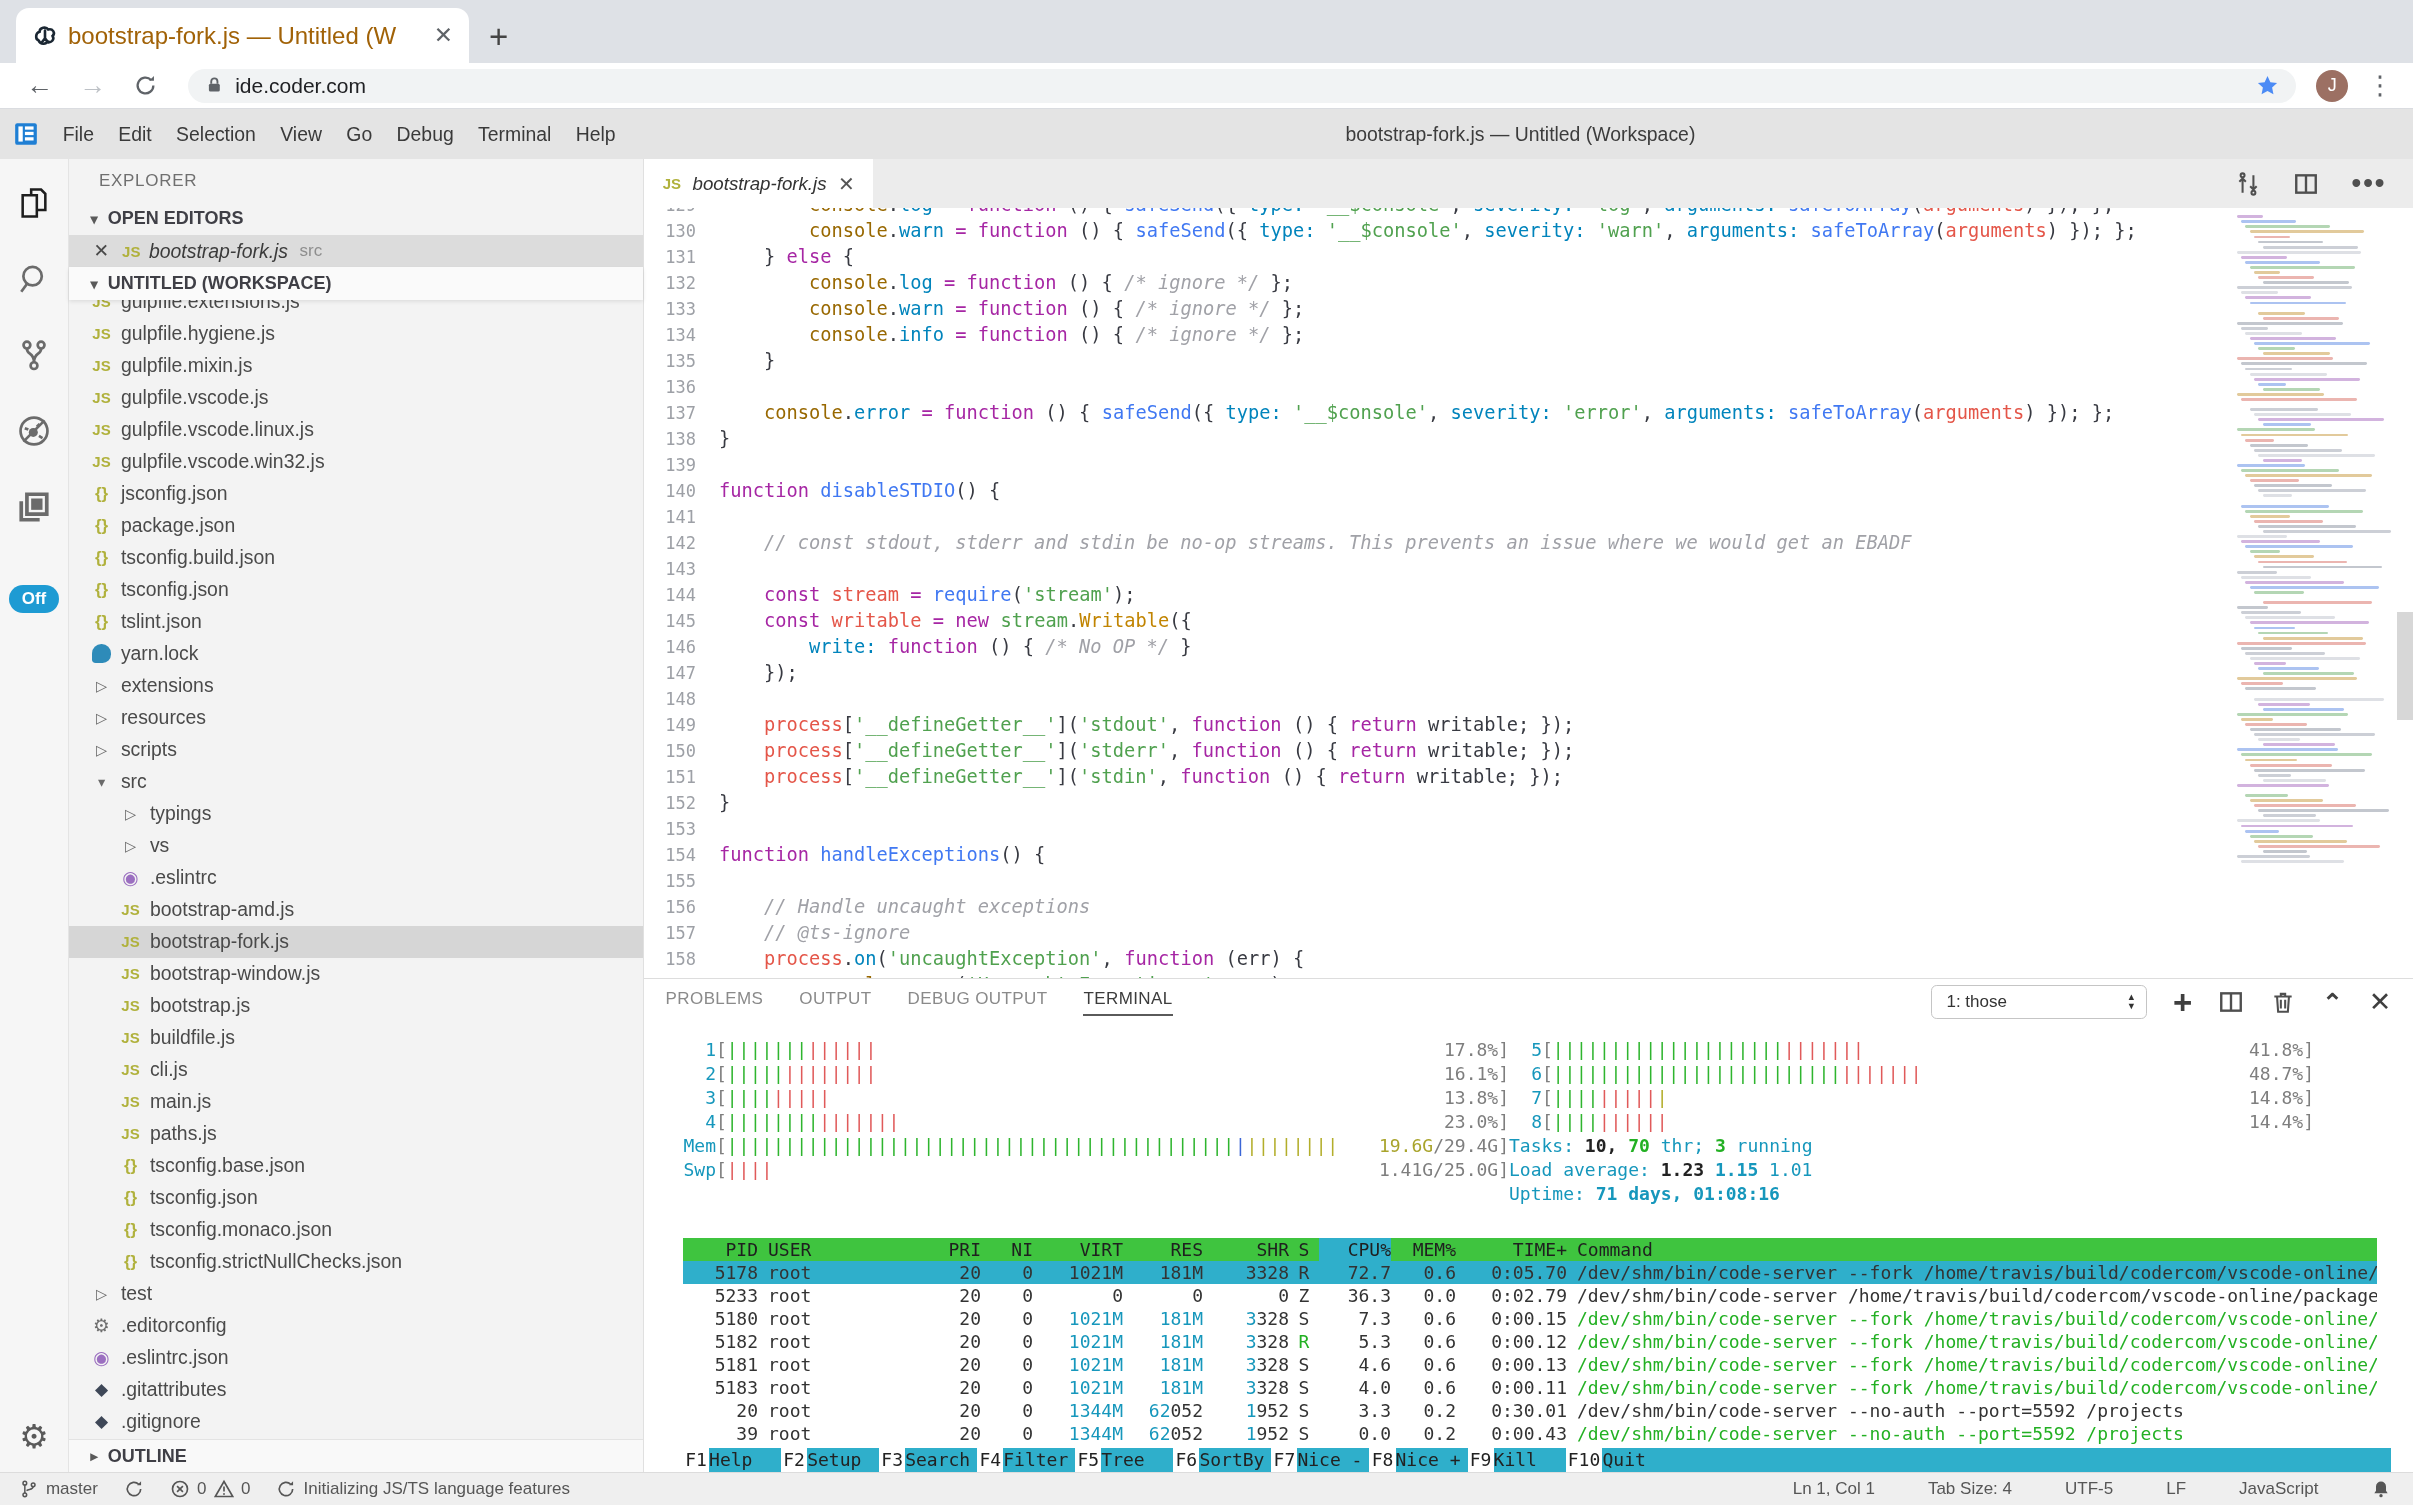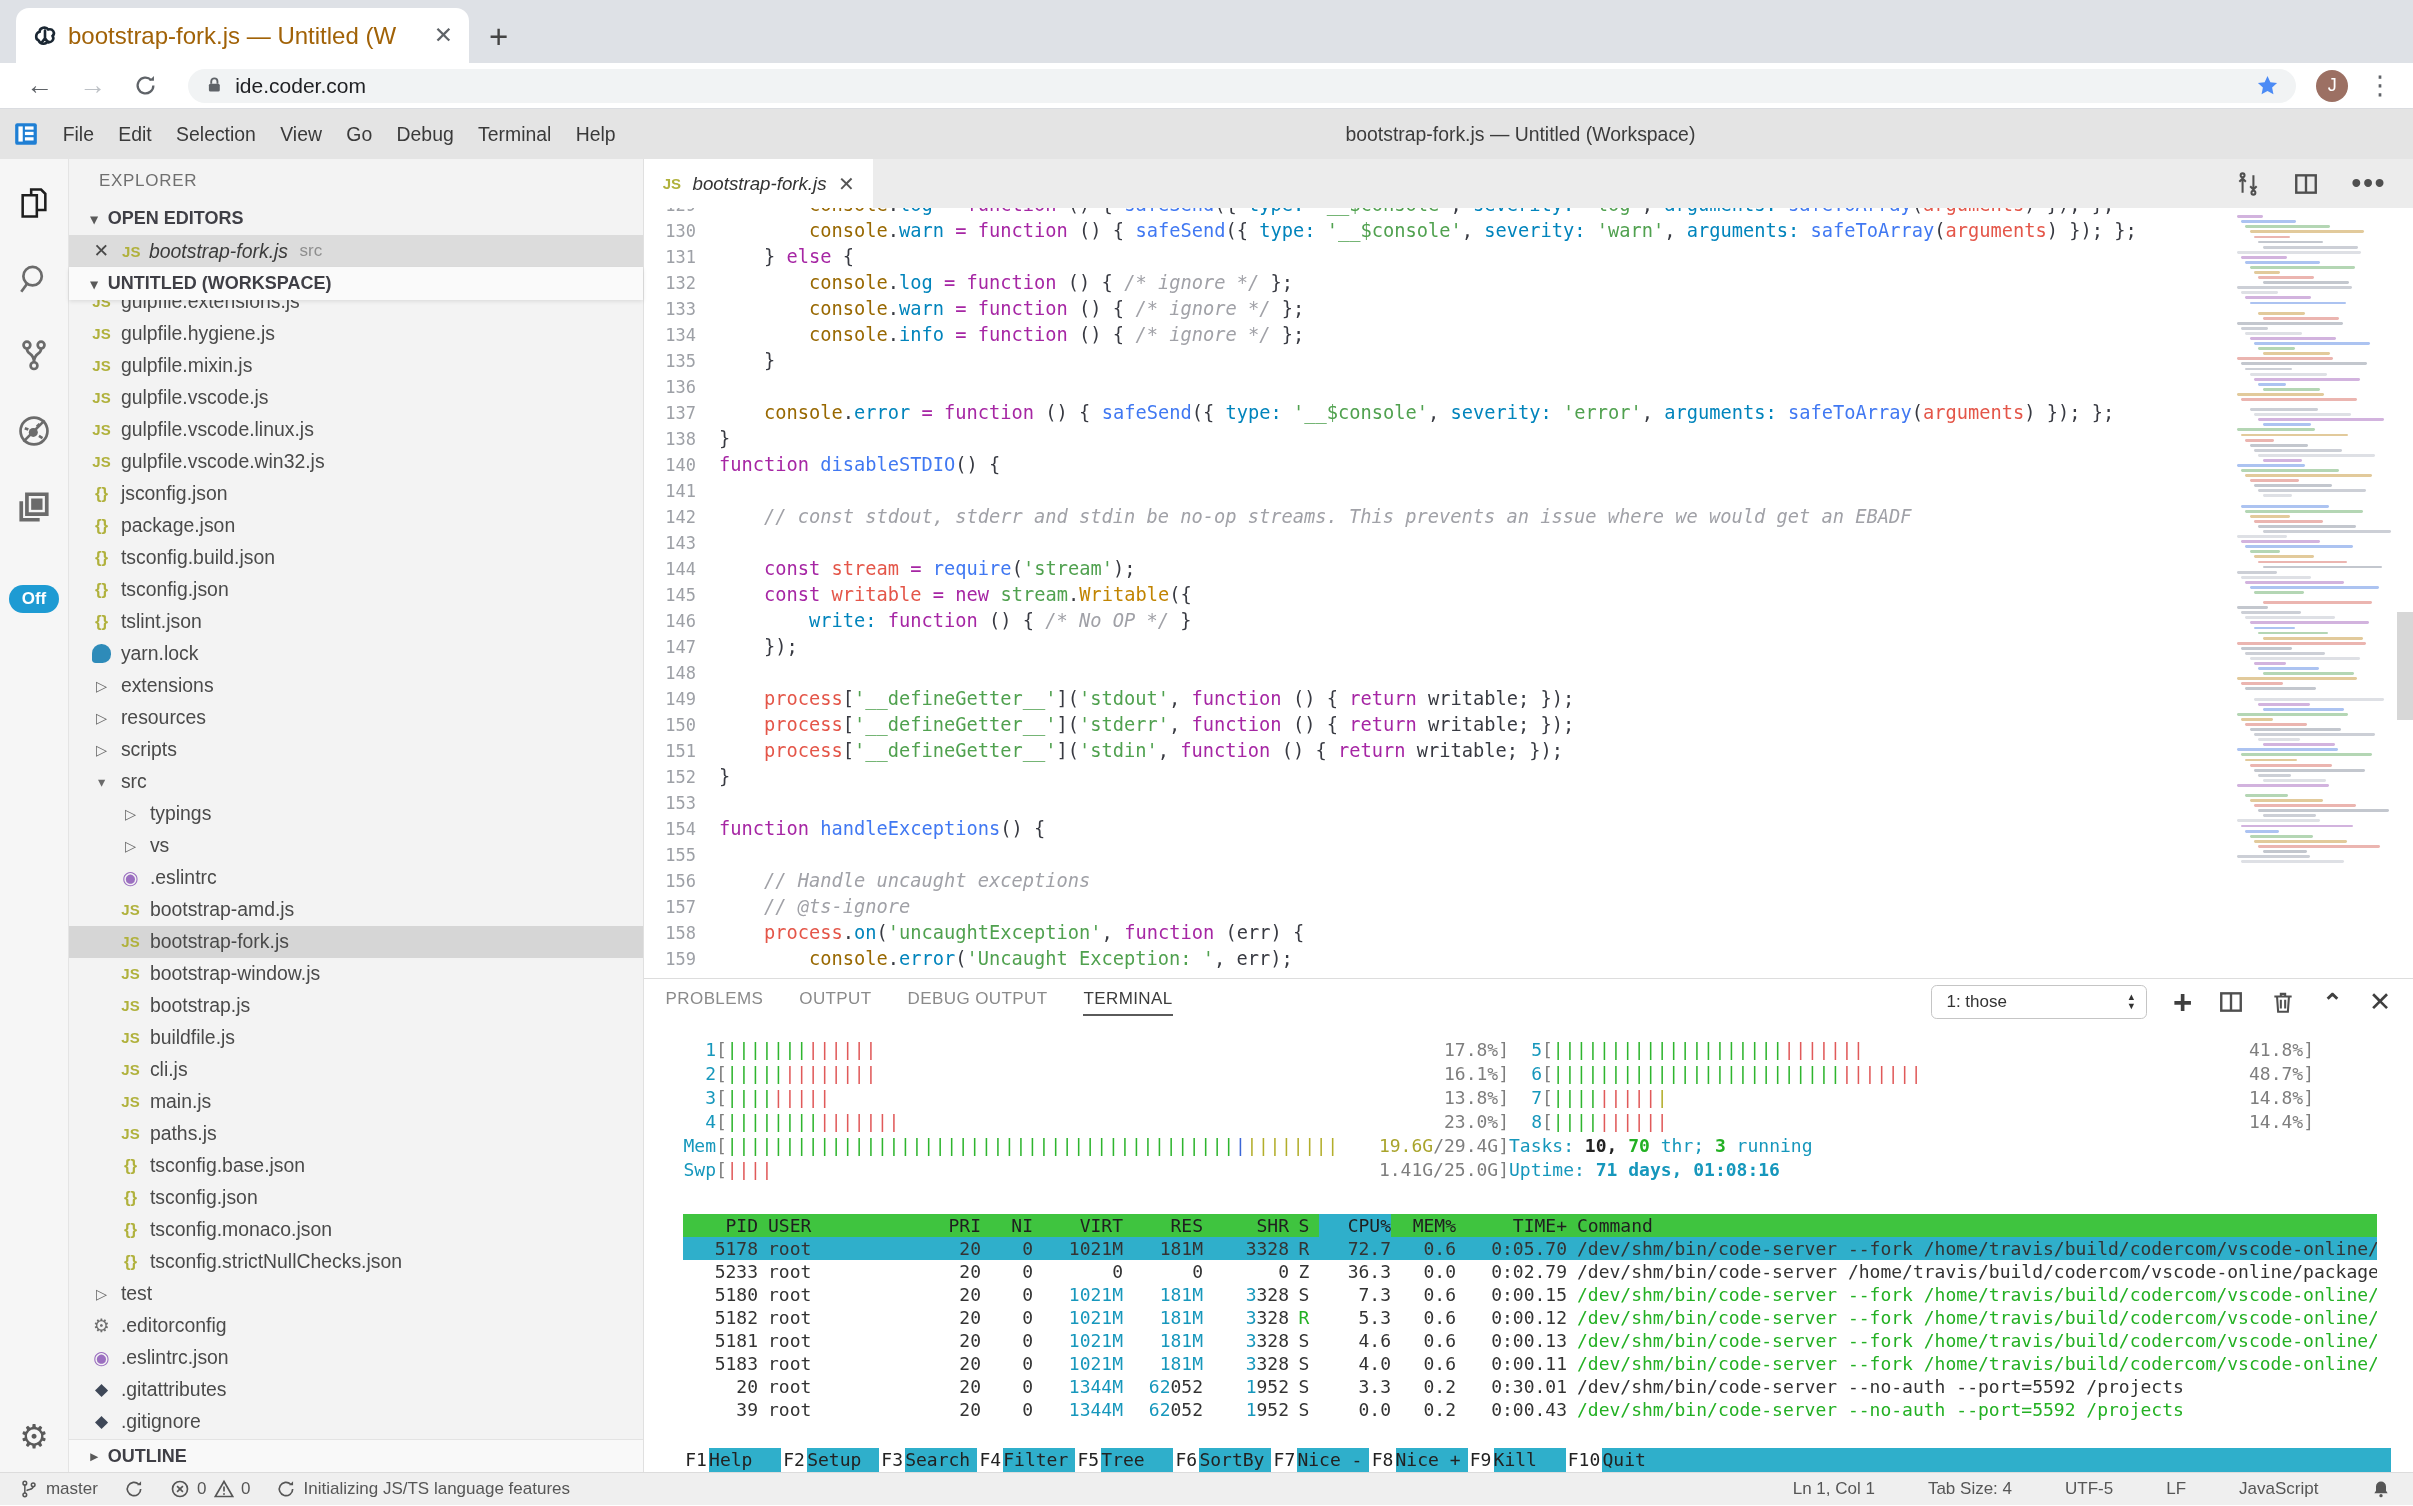--- a/index.html
+++ b/index.html
@@ -490,20 +490,21 @@
           <div class="cl clip-top"><span class="ln">129</span><span class="ct"><span class="cc-o">        console</span><span class="cc-t">.</span><span class="cc-p">log</span><span class="cc-t"> </span><span class="cc-k">=</span><span class="cc-t"> </span><span class="cc-k">function</span><span class="cc-t"> () { </span><span class="cc-f">safeSend</span><span class="cc-t">({ </span><span class="cc-p">type:</span><span class="cc-t"> </span><span class="cc-s">'__$console'</span><span class="cc-t">, </span><span class="cc-p">severity:</span><span class="cc-t"> </span><span class="cc-s">'log'</span><span class="cc-t">, </span><span class="cc-p">arguments:</span><span class="cc-t"> </span><span class="cc-f">safeToArray</span><span class="cc-t">(</span><span class="cc-v">arguments</span><span class="cc-t">) }); };</span></span></div>
           <div class="cl"><span class="ln">130</span><span class="ct"><span class="cc-o">        console</span><span class="cc-t">.</span><span class="cc-p">warn</span><span class="cc-t"> </span><span class="cc-k">=</span><span class="cc-t"> </span><span class="cc-k">function</span><span class="cc-t"> () { </span><span class="cc-f">safeSend</span><span class="cc-t">({ </span><span class="cc-p">type:</span><span class="cc-t"> </span><span class="cc-s">'__$console'</span><span class="cc-t">, </span><span class="cc-p">severity:</span><span class="cc-t"> </span><span class="cc-s">'warn'</span><span class="cc-t">, </span><span class="cc-p">arguments:</span><span class="cc-t"> </span><span class="cc-f">safeToArray</span><span class="cc-t">(</span><span class="cc-v">arguments</span><span class="cc-t">) }); };</span></span></div>
           <div class="cl"><span class="ln">131</span><span class="ct"><span class="cc-t">    } </span><span class="cc-k">else</span><span class="cc-t"> {</span></span></div>
           <div class="cl"><span class="ln">132</span><span class="ct"><span class="cc-o">        console</span><span class="cc-t">.</span><span class="cc-p">log</span><span class="cc-t"> </span><span class="cc-k">=</span><span class="cc-t"> </span><span class="cc-k">function</span><span class="cc-t"> () { </span><span class="cc-m">/* ignore */</span><span class="cc-t"> };</span></span></div>
           <div class="cl"><span class="ln">133</span><span class="ct"><span class="cc-o">        console</span><span class="cc-t">.</span><span class="cc-p">warn</span><span class="cc-t"> </span><span class="cc-k">=</span><span class="cc-t"> </span><span class="cc-k">function</span><span class="cc-t"> () { </span><span class="cc-m">/* ignore */</span><span class="cc-t"> };</span></span></div>
           <div class="cl"><span class="ln">134</span><span class="ct"><span class="cc-o">        console</span><span class="cc-t">.</span><span class="cc-p">info</span><span class="cc-t"> </span><span class="cc-k">=</span><span class="cc-t"> </span><span class="cc-k">function</span><span class="cc-t"> () { </span><span class="cc-m">/* ignore */</span><span class="cc-t"> };</span></span></div>
           <div class="cl"><span class="ln">135</span><span class="ct"><span class="cc-t">    }</span></span></div>
           <div class="cl"><span class="ln">136</span><span class="ct"></span></div>
           <div class="cl"><span class="ln">137</span><span class="ct"><span class="cc-o">    console</span><span class="cc-t">.</span><span class="cc-p">error</span><span class="cc-t"> </span><span class="cc-k">=</span><span class="cc-t"> </span><span class="cc-k">function</span><span class="cc-t"> () { </span><span class="cc-f">safeSend</span><span class="cc-t">({ </span><span class="cc-p">type:</span><span class="cc-t"> </span><span class="cc-s">'__$console'</span><span class="cc-t">, </span><span class="cc-p">severity:</span><span class="cc-t"> </span><span class="cc-s">'error'</span><span class="cc-t">, </span><span class="cc-p">arguments:</span><span class="cc-t"> </span><span class="cc-f">safeToArray</span><span class="cc-t">(</span><span class="cc-v">arguments</span><span class="cc-t">) }); };</span></span></div>
           <div class="cl"><span class="ln">138</span><span class="ct"><span class="cc-t">}</span></span></div>
+          <div class="cl"><span class="ln">139</span><span class="ct"></span></div>
           <div class="cl"><span class="ln">140</span><span class="ct"><span class="cc-k">function</span><span class="cc-t"> </span><span class="cc-f">disableSTDIO</span><span class="cc-t">() {</span></span></div>
           <div class="cl"><span class="ln">141</span><span class="ct"></span></div>
           <div class="cl"><span class="ln">142</span><span class="ct"><span class="cc-t">    </span><span class="cc-m">// const stdout, stderr and stdin be no-op streams. This prevents an issue where we would get an EBADF</span></span></div>
           <div class="cl"><span class="ln">143</span><span class="ct"><span class="cc-t">    </span></span></div>
           <div class="cl"><span class="ln">144</span><span class="ct"><span class="cc-t">    </span><span class="cc-k">const</span><span class="cc-t"> </span><span class="cc-v">stream</span><span class="cc-t"> </span><span class="cc-k">=</span><span class="cc-t"> </span><span class="cc-f">require</span><span class="cc-t">(</span><span class="cc-s">'stream'</span><span class="cc-t">);</span></span></div>
           <div class="cl"><span class="ln">145</span><span class="ct"><span class="cc-t">    </span><span class="cc-k">const</span><span class="cc-t"> </span><span class="cc-v">writable</span><span class="cc-t"> </span><span class="cc-k">=</span><span class="cc-t"> </span><span class="cc-k">new</span><span class="cc-t"> </span><span class="cc-s">stream</span><span class="cc-t">.</span><span class="cc-w">Writable</span><span class="cc-t">({</span></span></div>
           <div class="cl"><span class="ln">146</span><span class="ct"><span class="cc-t">        </span><span class="cc-p">write:</span><span class="cc-t"> </span><span class="cc-k">function</span><span class="cc-t"> () { </span><span class="cc-m">/* No OP */</span><span class="cc-t"> }</span></span></div>
           <div class="cl"><span class="ln">147</span><span class="ct"><span class="cc-t">    });</span></span></div>
           <div class="cl"><span class="ln">148</span><span class="ct"></span></div>
           <div class="cl"><span class="ln">149</span><span class="ct"><span class="cc-t">    </span><span class="cc-v">process</span><span class="cc-t">[</span><span class="cc-s">'__defineGetter__'</span><span class="cc-t">](</span><span class="cc-s">'stdout'</span><span class="cc-t">, </span><span class="cc-k">function</span><span class="cc-t"> () { </span><span class="cc-k">return</span><span class="cc-t"> writable; });</span></span></div>
@@ -684,20 +685,21 @@
               <div class="meter"><span class="mlabel">4</span><span class="mbrk">[</span><span class="mbars"><span class="bar-g">|</span><span class="bar-g">|</span><span class="bar-g">|</span><span class="bar-g">|</span><span class="bar-g">|</span><span class="bar-g">|</span><span class="bar-g">|</span><span class="bar-g">|</span><span class="bar-r">|</span><span class="bar-r">|</span><span class="bar-r">|</span><span class="bar-r">|</span><span class="bar-r">|</span><span class="bar-r">|</span><span class="bar-r">|</span></span><span class="mfill"></span><span><span class="tc-gy">23.0%</span></span><span class="mbrk">]</span></div>
               <div class="meter"><span class="mlabel">Mem</span><span class="mbrk">[</span><span class="mbars"><span class="bar-g">|</span><span class="bar-g">|</span><span class="bar-g">|</span><span class="bar-g">|</span><span class="bar-g">|</span><span class="bar-g">|</span><span class="bar-g">|</span><span class="bar-g">|</span><span class="bar-g">|</span><span class="bar-g">|</span><span class="bar-g">|</span><span class="bar-g">|</span><span class="bar-g">|</span><span class="bar-g">|</span><span class="bar-g">|</span><span class="bar-g">|</span><span class="bar-g">|</span><span class="bar-g">|</span><span class="bar-g">|</span><span class="bar-g">|</span><span class="bar-g">|</span><span class="bar-g">|</span><span class="bar-g">|</span><span class="bar-g">|</span><span class="bar-g">|</span><span class="bar-g">|</span><span class="bar-g">|</span><span class="bar-g">|</span><span class="bar-g">|</span><span class="bar-g">|</span><span class="bar-g">|</span><span class="bar-g">|</span><span class="bar-g">|</span><span class="bar-g">|</span><span class="bar-g">|</span><span class="bar-g">|</span><span class="bar-g">|</span><span class="bar-g">|</span><span class="bar-g">|</span><span class="bar-g">|</span><span class="bar-g">|</span><span class="bar-g">|</span><span class="bar-g">|</span><span class="bar-g">|</span><span class="bar-b">|</span><span class="bar-y">|</span><span class="bar-y">|</span><span class="bar-y">|</span><span class="bar-y">|</span><span class="bar-y">|</span><span class="bar-y">|</span><span class="bar-y">|</span><span class="bar-y">|</span></span><span class="mfill"></span><span><span class="tc-y">19.6G</span><span class="tc-gy">/29.4G</span></span><span class="mbrk">]</span></div>
               <div class="meter"><span class="mlabel">Swp</span><span class="mbrk">[</span><span class="mbars"><span class="bar-r">|</span><span class="bar-r">|</span><span class="bar-r">|</span><span class="bar-r">|</span></span><span class="mfill"></span><span><span class="tc-gy">1.41G/25.0G</span></span><span class="mbrk">]</span></div>
             </div>
           <div class="col-r">
               <div class="meter"><span class="mlabel">5</span><span class="mbrk">[</span><span class="mbars"><span class="bar-g">|</span><span class="bar-g">|</span><span class="bar-g">|</span><span class="bar-g">|</span><span class="bar-g">|</span><span class="bar-g">|</span><span class="bar-g">|</span><span class="bar-g">|</span><span class="bar-g">|</span><span class="bar-g">|</span><span class="bar-g">|</span><span class="bar-g">|</span><span class="bar-g">|</span><span class="bar-g">|</span><span class="bar-g">|</span><span class="bar-g">|</span><span class="bar-g">|</span><span class="bar-g">|</span><span class="bar-g">|</span><span class="bar-g">|</span><span class="bar-r">|</span><span class="bar-r">|</span><span class="bar-r">|</span><span class="bar-r">|</span><span class="bar-r">|</span><span class="bar-r">|</span><span class="bar-r">|</span></span><span class="mfill"></span><span><span class="tc-gy">41.8%</span></span><span class="mbrk">]</span></div>
               <div class="meter"><span class="mlabel">6</span><span class="mbrk">[</span><span class="mbars"><span class="bar-g">|</span><span class="bar-g">|</span><span class="bar-g">|</span><span class="bar-g">|</span><span class="bar-g">|</span><span class="bar-g">|</span><span class="bar-g">|</span><span class="bar-g">|</span><span class="bar-g">|</span><span class="bar-g">|</span><span class="bar-g">|</span><span class="bar-g">|</span><span class="bar-g">|</span><span class="bar-g">|</span><span class="bar-g">|</span><span class="bar-g">|</span><span class="bar-g">|</span><span class="bar-g">|</span><span class="bar-g">|</span><span class="bar-g">|</span><span class="bar-g">|</span><span class="bar-g">|</span><span class="bar-g">|</span><span class="bar-g">|</span><span class="bar-g">|</span><span class="bar-r">|</span><span class="bar-r">|</span><span class="bar-r">|</span><span class="bar-r">|</span><span class="bar-r">|</span><span class="bar-r">|</span><span class="bar-r">|</span></span><span class="mfill"></span><span><span class="tc-gy">48.7%</span></span><span class="mbrk">]</span></div>
               <div class="meter"><span class="mlabel">7</span><span class="mbrk">[</span><span class="mbars"><span class="bar-g">|</span><span class="bar-g">|</span><span class="bar-g">|</span><span class="bar-g">|</span><span class="bar-r">|</span><span class="bar-r">|</span><span class="bar-r">|</span><span class="bar-r">|</span><span class="bar-r">|</span><span class="bar-y">|</span></span><span class="mfill"></span><span><span class="tc-gy">14.8%</span></span><span class="mbrk">]</span></div>
               <div class="meter"><span class="mlabel">8</span><span class="mbrk">[</span><span class="mbars"><span class="bar-g">|</span><span class="bar-g">|</span><span class="bar-g">|</span><span class="bar-g">|</span><span class="bar-r">|</span><span class="bar-r">|</span><span class="bar-r">|</span><span class="bar-r">|</span><span class="bar-r">|</span><span class="bar-r">|</span></span><span class="mfill"></span><span><span class="tc-gy">14.4%</span></span><span class="mbrk">]</span></div>
               <div class="tline"><span class="tc-c">Tasks: </span><span class="tc-db">10, </span><span class="tc-gb">70</span><span class="tc-c"> thr; </span><span class="tc-gb">3</span><span class="tc-c"> running</span></div>
+              <div class="tline"><span class="tc-c">Load average: </span><span class="tc-db">1.23 </span><span class="tc-cb">1.15 </span><span class="tc-c">1.01</span></div>
               <div class="tline"><span class="tc-c">Uptime: </span><span class="tc-cb">71 days, 01:08:16</span></div>
             </div>
         </div>
         <div class="htop-table">
             <div class="ht-row ht-head"><span class="hc c0">PID</span><span class="hc c1">USER</span><span class="hc c2">PRI</span><span class="hc c3">NI</span><span class="hc c4">VIRT</span><span class="hc c5">RES</span><span class="hc c6">SHR</span><span class="hc c7">S</span><span class="hc c8 sorted">CPU%</span><span class="hc c9">MEM%</span><span class="hc c10">TIME+</span><span class="hc c11">Command</span></div>
             <div class="ht-row sel"><span class="hc c0"><span class="tc-d">5178</span></span><span class="hc c1"><span class="tc-d">root</span></span><span class="hc c2"><span class="tc-d">20</span></span><span class="hc c3"><span class="tc-d">0</span></span><span class="hc c4"><span class="tc-d">1021M</span></span><span class="hc c5"><span class="tc-d">181M</span></span><span class="hc c6"><span class="tc-d">3328</span></span><span class="hc c7"><span class="tc-d">R</span></span><span class="hc c8"><span class="tc-d">72.7</span></span><span class="hc c9"><span class="tc-d">0.6</span></span><span class="hc c10"><span class="tc-d">0:05.70</span></span><span class="hc c11"><span class="tc-d">/dev/shm/bin/code-server --fork /home/travis/build/codercom/vscode-online/packages/s</span></span></div>
             <div class="ht-row"><span class="hc c0"><span class="tc-d">5233</span></span><span class="hc c1"><span class="tc-d">root</span></span><span class="hc c2"><span class="tc-d">20</span></span><span class="hc c3"><span class="tc-d">0</span></span><span class="hc c4"><span class="tc-d">0</span></span><span class="hc c5"><span class="tc-d">0</span></span><span class="hc c6"><span class="tc-d">0</span></span><span class="hc c7"><span class="tc-d">Z</span></span><span class="hc c8"><span class="tc-d">36.3</span></span><span class="hc c9"><span class="tc-d">0.0</span></span><span class="hc c10"><span class="tc-d">0:02.79</span></span><span class="hc c11"><span class="tc-d">/dev/shm/bin/code-server /home/travis/build/codercom/vscode-online/packages/server/b</span></span></div>
             <div class="ht-row"><span class="hc c0"><span class="tc-d">5180</span></span><span class="hc c1"><span class="tc-d">root</span></span><span class="hc c2"><span class="tc-d">20</span></span><span class="hc c3"><span class="tc-d">0</span></span><span class="hc c4"><span class="tc-c">1021M</span></span><span class="hc c5"><span class="tc-c">181M</span></span><span class="hc c6"><span class="tc-c">3</span><span class="tc-d">328</span></span><span class="hc c7"><span class="tc-d">S</span></span><span class="hc c8"><span class="tc-d">7.3</span></span><span class="hc c9"><span class="tc-d">0.6</span></span><span class="hc c10"><span class="tc-d">0:00.15</span></span><span class="hc c11"><span class="tc-g">/dev/shm/bin/code-server --fork /home/travis/build/codercom/vscode-online/packages/s</span></span></div>
             <div class="ht-row"><span class="hc c0"><span class="tc-d">5182</span></span><span class="hc c1"><span class="tc-d">root</span></span><span class="hc c2"><span class="tc-d">20</span></span><span class="hc c3"><span class="tc-d">0</span></span><span class="hc c4"><span class="tc-c">1021M</span></span><span class="hc c5"><span class="tc-c">181M</span></span><span class="hc c6"><span class="tc-c">3</span><span class="tc-d">328</span></span><span class="hc c7"><span class="tc-g">R</span></span><span class="hc c8"><span class="tc-d">5.3</span></span><span class="hc c9"><span class="tc-d">0.6</span></span><span class="hc c10"><span class="tc-d">0:00.12</span></span><span class="hc c11"><span class="tc-g">/dev/shm/bin/code-server --fork /home/travis/build/codercom/vscode-online/packages/s</span></span></div>
             <div class="ht-row"><span class="hc c0"><span class="tc-d">5181</span></span><span class="hc c1"><span class="tc-d">root</span></span><span class="hc c2"><span class="tc-d">20</span></span><span class="hc c3"><span class="tc-d">0</span></span><span class="hc c4"><span class="tc-c">1021M</span></span><span class="hc c5"><span class="tc-c">181M</span></span><span class="hc c6"><span class="tc-c">3</span><span class="tc-d">328</span></span><span class="hc c7"><span class="tc-d">S</span></span><span class="hc c8"><span class="tc-d">4.6</span></span><span class="hc c9"><span class="tc-d">0.6</span></span><span class="hc c10"><span class="tc-d">0:00.13</span></span><span class="hc c11"><span class="tc-g">/dev/shm/bin/code-server --fork /home/travis/build/codercom/vscode-online/packages/s</span></span></div>

